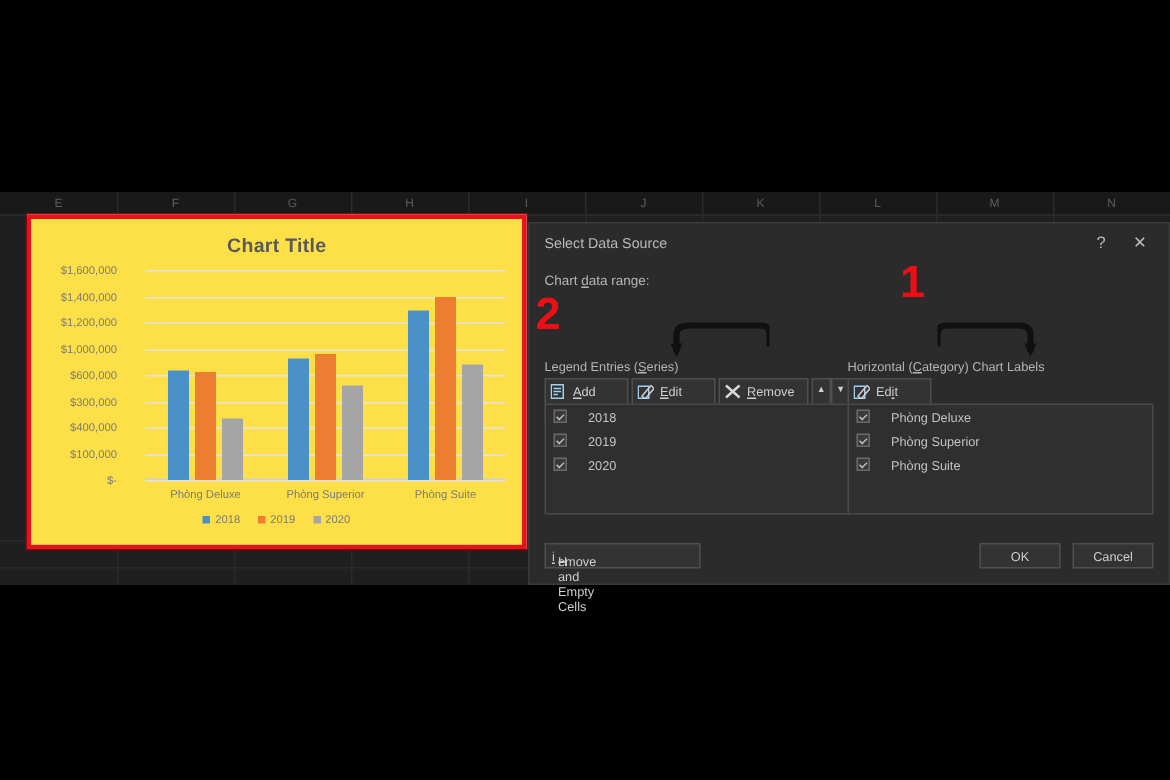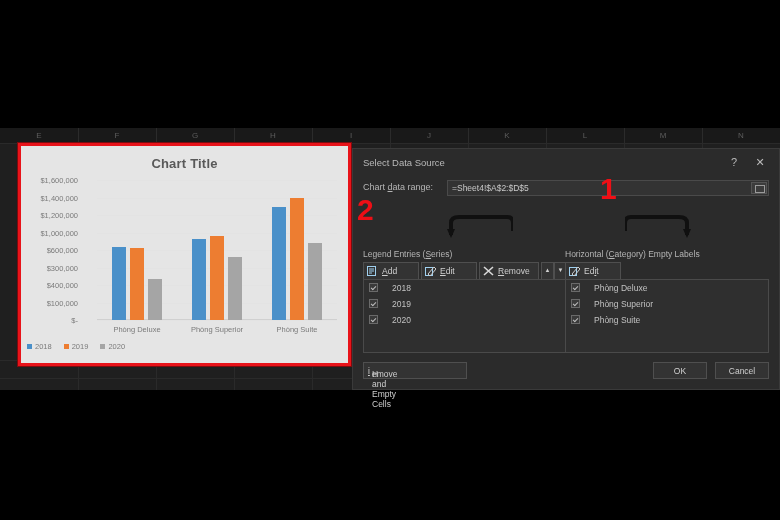--- a/index.html
+++ b/index.html
@@ -17,33 +17,33 @@
                 font-size:8px;color:#5d5d5d;border-right:1px solid #2b2b2b;}
 
   
   .gridline-v{position:absolute;background:#2a2a2a;width:1px;}
   .gridline-h{position:absolute;background:#2a2a2a;height:1px;}
 
   
   #chartobj{position:absolute;left:18px;top:143px;width:333px;height:223px;
             background:#fff;border:3px solid #e8131a;box-sizing:border-box;
             box-shadow:0 0 0 1px #7e0a0d;}
-  #chartinner{position:absolute;left:0;top:0;right:0;bottom:0;background:#e5e5e5;}
+  #chartinner{position:absolute;left:0;top:0;right:0;bottom:0;background:#fde047;}
   #charttitle{position:absolute;left:0;top:10px;width:100%;text-align:center;
               font-size:13px;color:#595959;font-weight:600;letter-spacing:.2px;}
 
   .plot{position:absolute;left:76px;top:34px;width:240px;height:140px;}
   .ytick{position:absolute;right:100%;margin-right:19px;transform:translateY(-50%);
          font-size:7.5px;color:#7a7a7a;white-space:nowrap;}
   .hgrid{position:absolute;left:0;width:100%;height:1px;background:#e3e3e3;}
   .axisline{position:absolute;left:0;width:100%;height:1px;background:#d0d0d0;bottom:0;}
   .bar{position:absolute;bottom:0;}
   .catlab{position:absolute;top:100%;margin-top:5px;transform:translateX(-50%);
           font-size:7.5px;color:#7a7a7a;white-space:nowrap;}
-  #legend{position:absolute;left:0;width:100%;bottom:12px;text-align:left;
+  #legend{position:absolute;left:0;width:100%;bottom:12px;text-align:center;
           font-size:7.5px;color:#7a7a7a;}
   #legend .li{display:inline-block;margin:0 6px;}
   #legend .sw{display:inline-block;width:5px;height:5px;margin-right:3px;vertical-align:middle;}
   #legend .lt{vertical-align:middle;}
 
   
   #dlg{position:absolute;left:352px;top:148px;width:428px;height:242px;
        background:#2b2b2b;border:1px solid #3a3a3a;box-sizing:border-box;}
   #dlgtitle{position:absolute;left:10px;top:8px;font-size:9.5px;color:#b9b9b9;}
   .titlebtn{position:absolute;top:5px;width:22px;height:16px;line-height:16px;text-align:center;
@@ -65,21 +65,21 @@
   #switchbtn{position:absolute;left:158px;top:8px;width:112px;height:19px;
              background:#f2f2f2;border:1px solid #bdbdbd;box-sizing:border-box;
              outline:2px solid #e8131a;}
   #switchbtn .lbl{position:absolute;left:22px;top:3px;font-size:8.5px;color:#1b1b1b;}
   #switchbtn .lbl u{text-decoration:underline;}
   #swicon{position:absolute;left:4px;top:3px;width:13px;height:12px;
           background:#fff;border:1px solid #7d7d7d;box-sizing:border-box;}
   #swicon i{position:absolute;bottom:1px;width:2px;display:block;}
   .arrowsvg{position:absolute;top:0;}
 
-  .panel{position:absolute;top:100px;width:204px;height:104px;}
+  .panel{position:absolute;top:90px;width:204px;height:104px;}
   #panelL{left:10px;} #panelR{right:10px;}
   .panelhdr{position:absolute;left:0;top:0;font-size:8.5px;color:#b5b5b5;white-space:nowrap;}
   .panelhdr u{text-decoration:underline;}
   .btnrow{position:absolute;left:0;top:13px;width:100%;height:17px;}
   .dbtn{position:absolute;top:0;height:29px;background:#333;border:1px solid #4f4f4f;
         box-sizing:border-box;font-size:8.5px;color:#cfcfcf;text-decoration:underline;}
   .dbtn .t{position:absolute;left:18px;top:3px;}
   .dbtn .t u{text-decoration:underline;}
   .micon{position:absolute;left:3px;top:3px;width:11px;height:10px;}
   .listbox{position:absolute;left:0;top:30px;width:100%;bottom:0;background:#2f2f2f;
@@ -180,24 +180,20 @@
     </div>
   </div>
 
   <div id="dlg">
     <div id="dlgtitle">Select Data Source</div>
     <div class="titlebtn" id="helpbtn">?</div>
     <div class="titlebtn" id="closebtn">✕</div>
 
     <div id="rangerow">
       <div id="rangelab"><span>Chart </span><u>d</u><span>ata range:</span></div>
-      <div id="rangebox">
-        <div id="rangeval">=Sheet4!$A$2:$D$5</div>
-        <div id="rangepick"></div>
-      </div>
     </div>
 
     <div id="switchwrap">
       <svg class="arrowsvg" style="left:92px;top:4px" width="68" height="28" viewBox="0 0 68 28">
         <path d="M6 24 L6 12 Q6 6 14 6 L62 6 Q68 6 68 12 L68 20" fill="none" stroke="#101010" stroke-width="4"></path>
         <path d="M2 18 L6 27 L10 18 Z" fill="#101010"></path>
       </svg>
       <svg class="arrowsvg" style="left:272px;top:4px" width="68" height="28" viewBox="0 0 68 28">
         <path d="M62 24 L62 12 Q62 6 54 6 L6 6 Q0 6 0 12 L0 20" fill="none" stroke="#101010" stroke-width="4"></path>
         <path d="M58 18 L62 27 L66 18 Z" fill="#101010"></path>
@@ -244,21 +240,21 @@
             <div class="litxt">2019</div>
           </div>
           <div class="litem">
             <div class="cbx"></div>
             <div class="litxt">2020</div>
           </div>
         </div>
     </div>
 
     <div class="panel" id="panelR">
-      <div class="panelhdr"><span>Horizontal (</span><u>C</u><span>ategory) Empty Labels</span></div>
+      <div class="panelhdr"><span>Horizontal (</span><u>C</u><span>ategory) Chart Labels</span></div>
       <div class="btnrow">
         <div class="dbtn" id="axedit" style="left:0;width:56px">
           <svg class="micon" viewBox="0 0 11 10">
             <rect x="0.5" y="1.5" width="7" height="8" fill="none" stroke="#9fd0ef"></rect>
             <path d="M3 8 L9 1 L11 3 L5 10 Z" fill="none" stroke="#cfcfcf"></path>
           </svg>
           <span class="t"><span>Ed</span><u>i</u><span>t</span></span>
         </div>
       </div>
       <div class="listbox" id="axislist">

